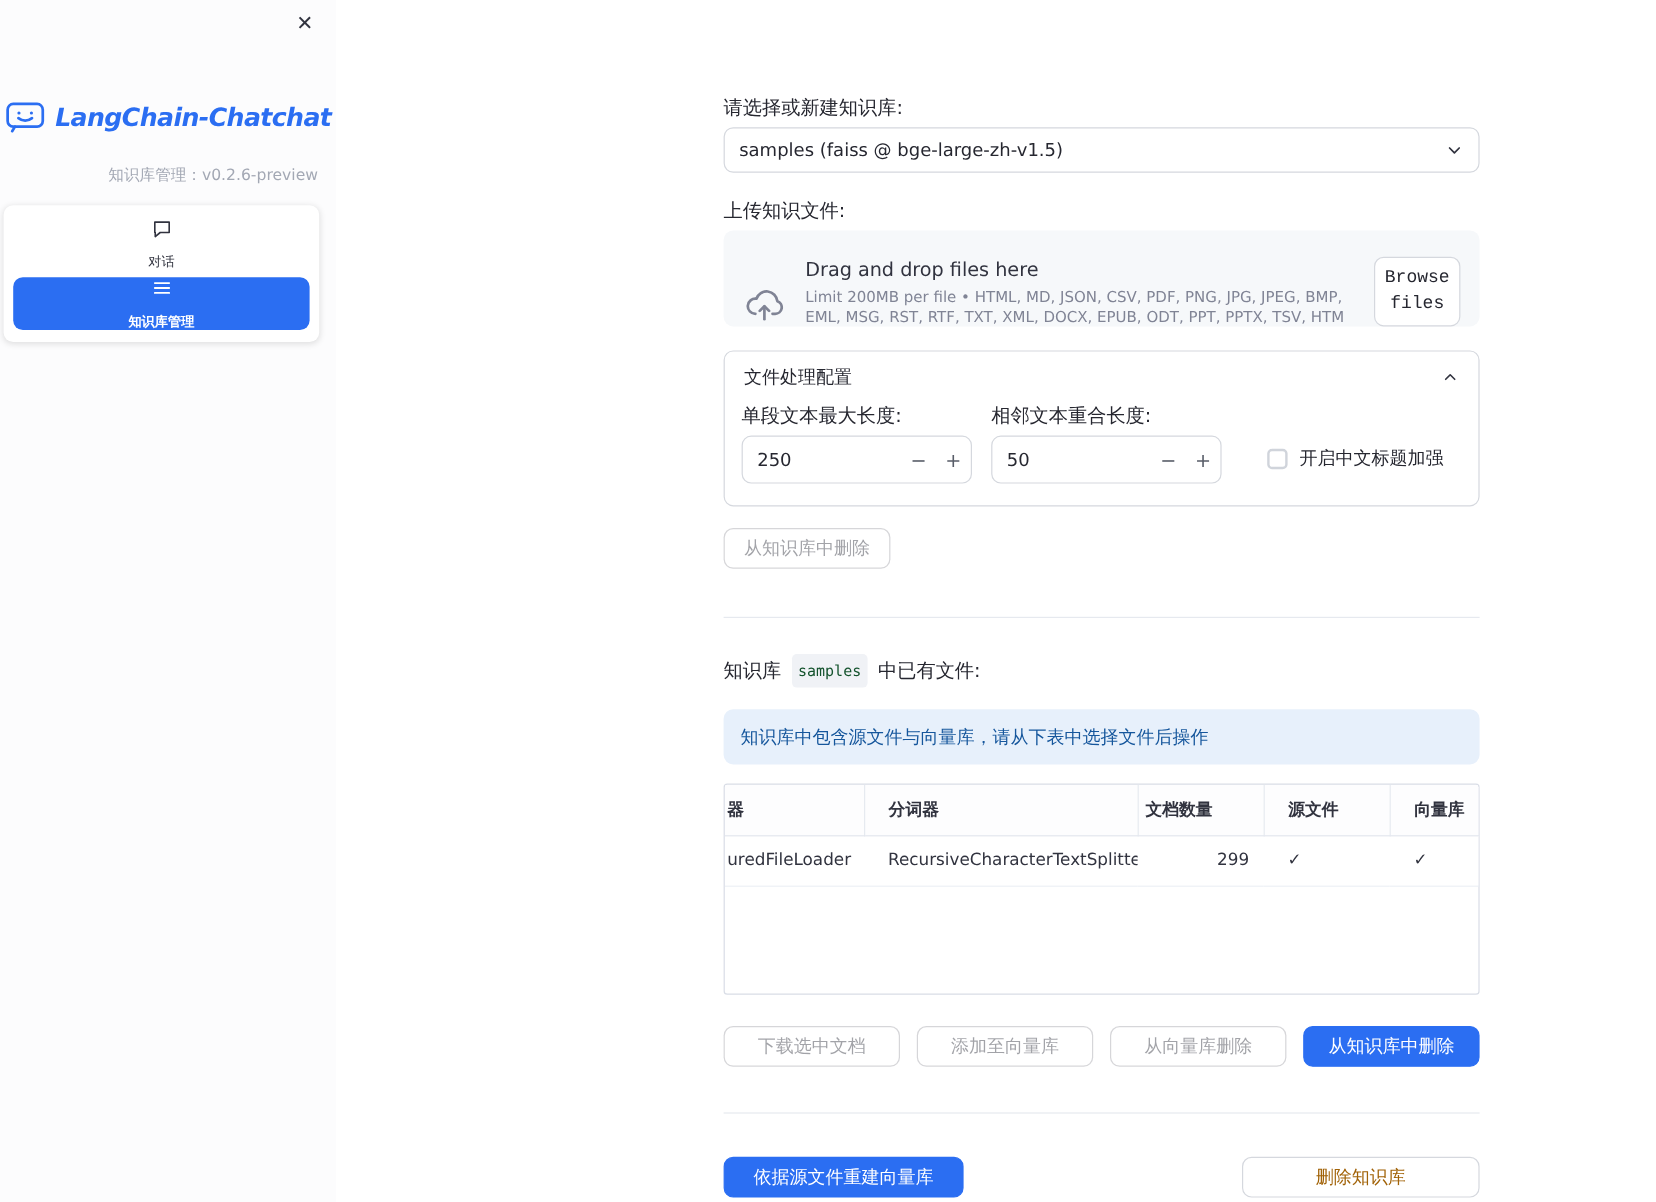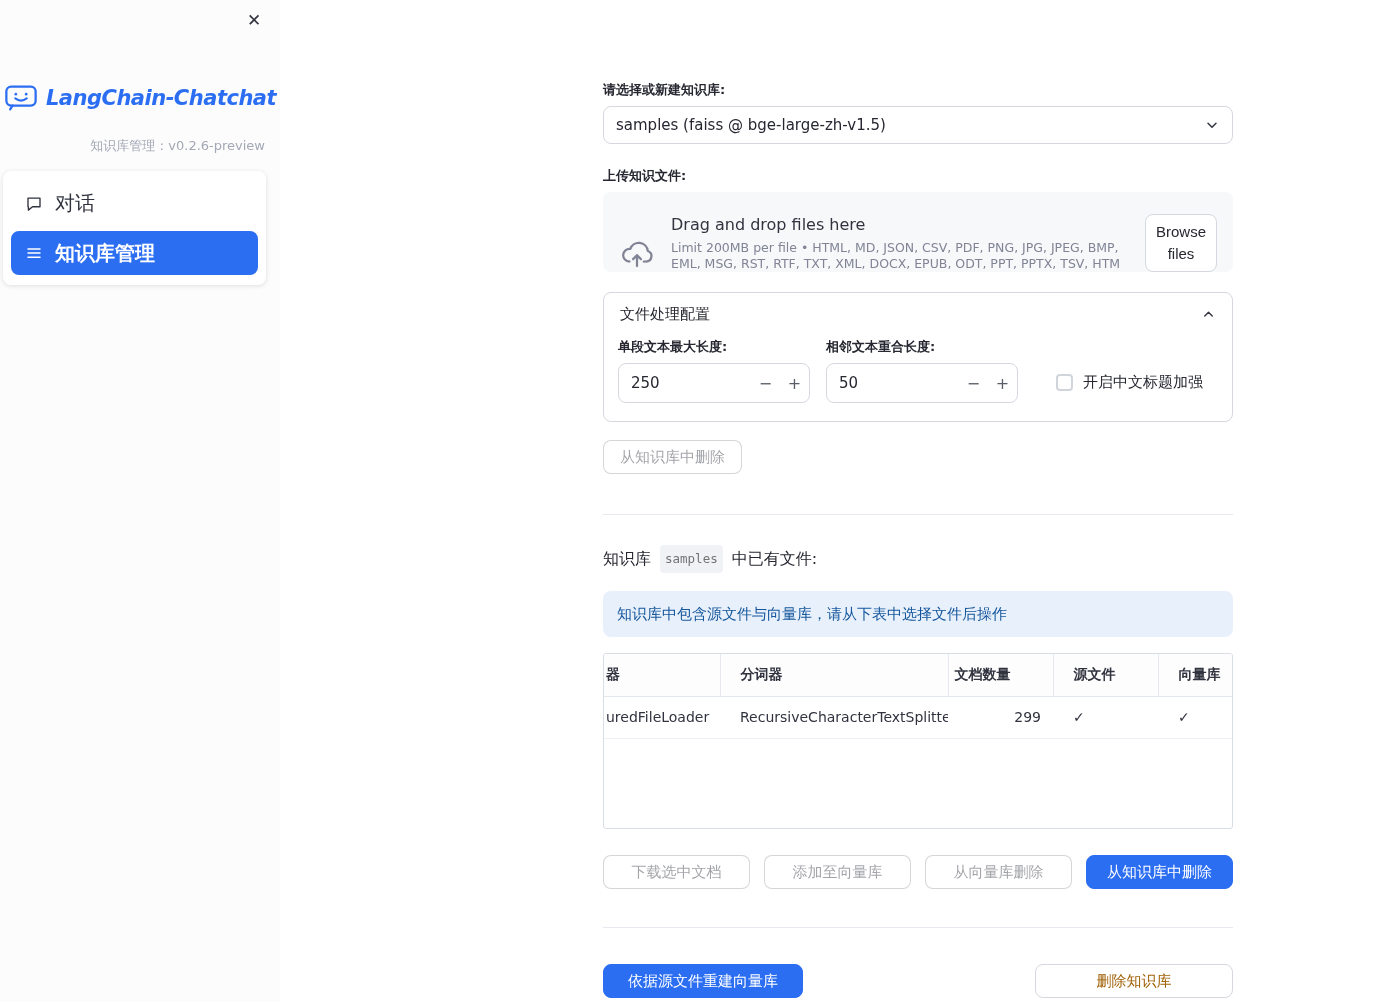--- a/index.html
+++ b/index.html
@@ -45,53 +45,53 @@
   .menu-card{
     margin:16px 14px 0 3px;
     background:#ffffff;border-radius:8px;
     box-shadow:0 1px 5px rgba(0,0,0,0.12);
     padding:10px 8px;
   }
   .menu-item{
     height:44px;border-radius:8px;
     display:flex;align-items:center;gap:12px;
     padding:0 14px;cursor:pointer;
-    font-size:20px;color:#31333f;
+    font-size:11px;color:#31333f;flex-direction:column;
   }
   .menu-item.selected{
     background:var(--accent);color:#ffffff;font-weight:700;
   }
   .menu-item + .menu-item{margin-top:6px;}
   .menu-item .mi-icon{display:flex;align-items:center;}
   
   .main{flex:1;height:100%;overflow:hidden;background:#ffffff;}
   .container{
     width:630px;margin-left:323px;padding-top:80px;padding-bottom:30px;
   }
   .field-label{
-    font-size:13px;color:#262730;line-height:20px;margin-bottom:6px;font-weight:bold;
+    font-size:16px;color:#262730;line-height:20px;margin-bottom:6px;
   }
   .selectbox{
     height:38px;border:1px solid #d5d8de;border-radius:8px;
     display:flex;align-items:center;justify-content:space-between;
     padding:0 12px;cursor:pointer;background:#fff;
   }
   .selectbox .value{font-size:15px;color:#262730;}
   .label-upload{margin-top:22px;}
   .uploader{
     margin-top:4px;height:80px;border-radius:8px;background:#f6f8fa;
     display:flex;align-items:flex-end;gap:16px;padding:0 16px;
   }
   .uploader .texts{flex:1;min-width:0;}
   .drop-title{font-size:16px;color:#31333f;margin-bottom:6px;}
   .drop-limit{font-size:12.5px;color:#808495;line-height:16px;max-width:478px;}
   .browse-btn{
     width:72px;min-height:54px;background:#ffffff;border:1px solid #d5d8de;border-radius:8px;
     font-size:15px;color:#262730;display:flex;align-items:center;justify-content:center;
-    text-align:center;cursor:pointer;padding:6px 8px;line-height:22px;
+    text-align:center;cursor:pointer;padding:6px 8px;line-height:22px;font-family:Liberation Mono, monospace;
   }
   .expander{
     margin-top:20px;border:1px solid #d5d8de;border-radius:8px;background:#fff;
   }
   .expander-header{
     height:42px;display:flex;align-items:center;justify-content:space-between;
     padding:0 16px;cursor:pointer;font-size:15px;color:#262730;
   }
   .expander-body{
     padding:2px 14px 18px 14px;
@@ -127,21 +127,21 @@
   }
   .add-files-btn{margin-top:18px;}
   hr.divider{
     border:none;border-top:1px solid #e6e9ef;margin:40px 0 30px 0;
   }
   .existing-heading{
     display:flex;align-items:center;gap:9px;font-size:16px;color:#262730;line-height:24px;
   }
   .kb-code{
     font-family:"DejaVu Sans Mono","Liberation Mono",monospace;
-    font-size:12.5px;color:#737373;background:#f0f2f6;border-radius:4px;padding:2px 5px;
+    font-size:12.5px;color:#14532d;background:#f0f2f6;border-radius:4px;padding:2px 5px;
   }
   .info-box{
     margin-top:18px;height:46px;border-radius:8px;background:var(--info-bg);
     display:flex;align-items:center;padding:0 14px;
     color:var(--info-text);font-size:15px;
   }
   .table-wrap{
     margin-top:16px;border:1px solid #d9dde6;border-radius:3px;height:176px;overflow:hidden;background:#fff;
   }
   table.kb-table{border-collapse:collapse;table-layout:fixed;width:100%;}

